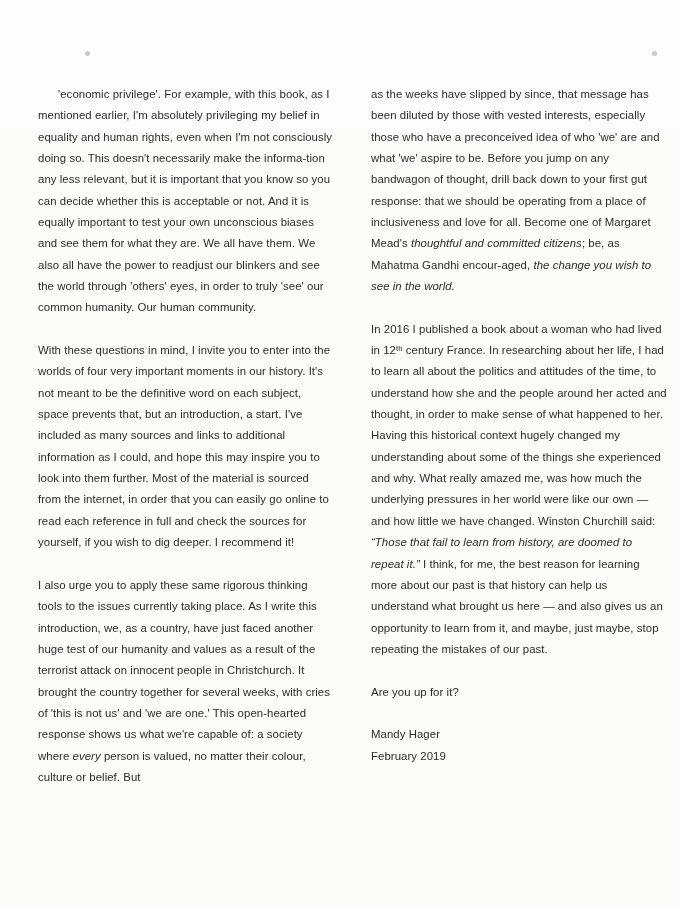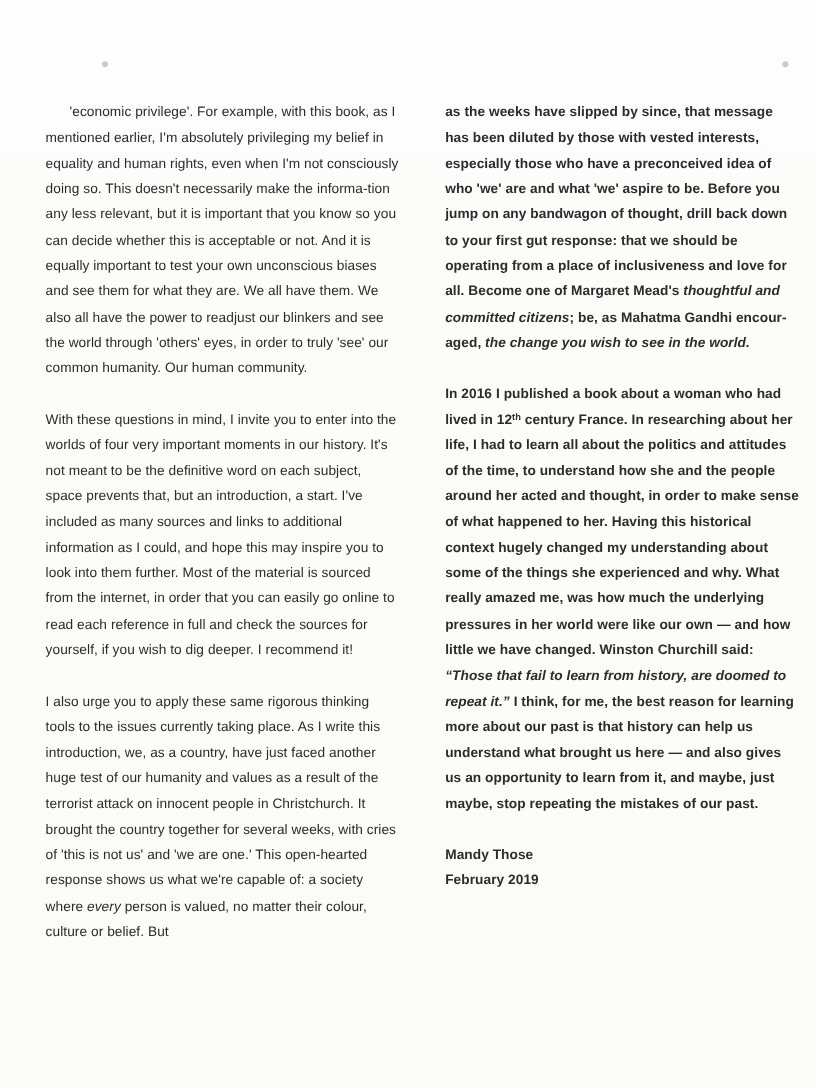--- a/index.html
+++ b/index.html
@@ -40,21 +40,21 @@
   .column {
     position: absolute;
     top: 84px;
     font-size: 11.4px;
     line-height: 21.35px;
     color: #2b2b2b;
     letter-spacing: .005em;
     text-rendering: optimizeLegibility;
   }
   #col-left  { left: 38px;  width: 296px; }
-  #col-right { left: 371px; width: 296px; font-weight: bold; }
+  #col-right { left: 371px; width: 296px; }
 
   p {
     margin: 0 0 21.3px 0;
     white-space: pre-line;
   }
   p:last-child { margin-bottom: 16px; }
 
   .indented { text-indent: 20px; }
 
   .sig { margin-top: 21.3px; }
@@ -76,16 +76,17 @@
 
   <div class="column" id="col-left">
       <p class="indented"><span>'economic privilege'. For example, with this book, as I mentioned earlier, I'm absolutely privileging my belief in equality and human rights, even when I'm not consciously doing so. This doesn't necessarily make the informa-tion any less relevant, but it is important that you know so you can decide whether this is acceptable or not. And it is equally important to test your own unconscious biases and see them for what they are. We all have them. We also all have the power to readjust our blinkers and see the world through 'others' eyes, in order to truly 'see' our common humanity. Our human community.</span></p>
       <p><span>With these questions in mind, I invite you to enter into the worlds of four very important moments in our history. It's not meant to be the definitive word on each subject, space prevents that, but an introduction, a start. I've included as many sources and links to additional information as I could, and hope this may inspire you to look into them further. Most of the material is sourced from the internet, in order that you can easily go online to read each reference in full and check the sources for yourself, if you wish to dig deeper. I recommend it!</span></p>
       <p><span>I also urge you to apply these same rigorous thinking tools to the issues currently taking place. As I write this introduction, we, as a country, have just faced another huge test of our humanity and values as a result of the terrorist attack on innocent people in Christchurch. It brought the country together for several weeks, with cries of 'this is not us' and 'we are one.' This open-hearted response shows us what we're capable of: a society where </span><i>every</i><span> person is valued, no matter their colour, culture or belief. But</span></p>
     </div>
 
   <div class="column" id="col-right">
   <p><span>as the weeks have slipped by since, that message has been diluted by those with vested interests, especially those who have a preconceived idea of who 'we' are and what 'we' aspire to be. Before you jump on any bandwagon of thought, drill back down to your first gut response: that we should be operating from a place of inclusiveness and love for all. Become one of Margaret Mead's </span><i>thoughtful and committed citizens</i><span>; be, as Mahatma Gandhi encour-aged, </span><i>the change you wish to see in the world.</i></p>
       <p><span>In 2016 I published a book about a woman who had lived in 12</span><sup>th</sup><span> century France. In researching about her life, I had to learn all about the politics and attitudes of the time, to understand how she and the people around her acted and thought, in order to make sense of what happened to her. Having this historical context hugely changed my understanding about some of the things she experienced and why. What really amazed me, was how much the underlying pressures in her world were like our own — and how little we have changed. Winston Churchill said: </span><i>“Those that fail to learn from history, are doomed to repeat it.”</i><span> I think, for me, the best reason for learning more about our past is that history can help us understand what brought us here — and also gives us an opportunity to learn from it, and maybe, just maybe, stop repeating the mistakes of our past.</span></p>
-      <p class="sig"><span>Mandy Those</span><br><span>February 2019</span></p>
+      <p><span>Are you up for it?</span></p>
+      <p class="sig"><span>Mandy Hager</span><br><span>February 2019</span></p>
     </div>
 
 </div>
 
 </body></html>

